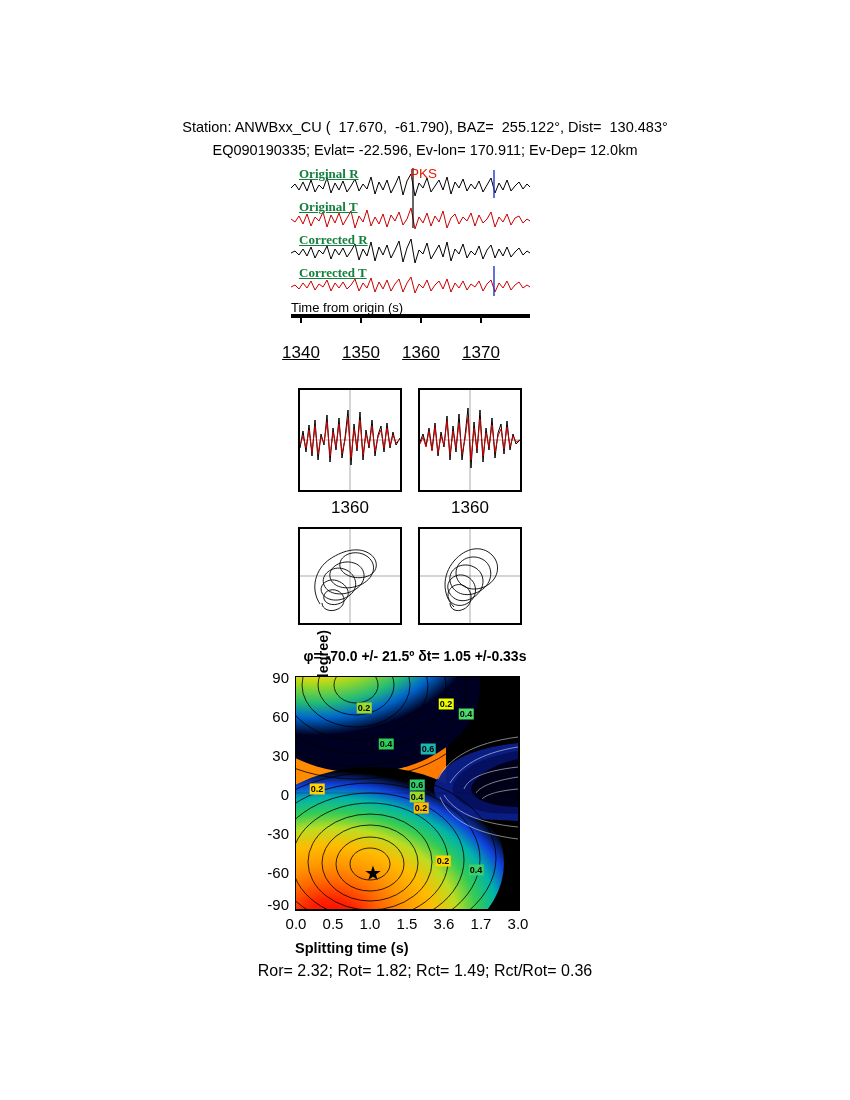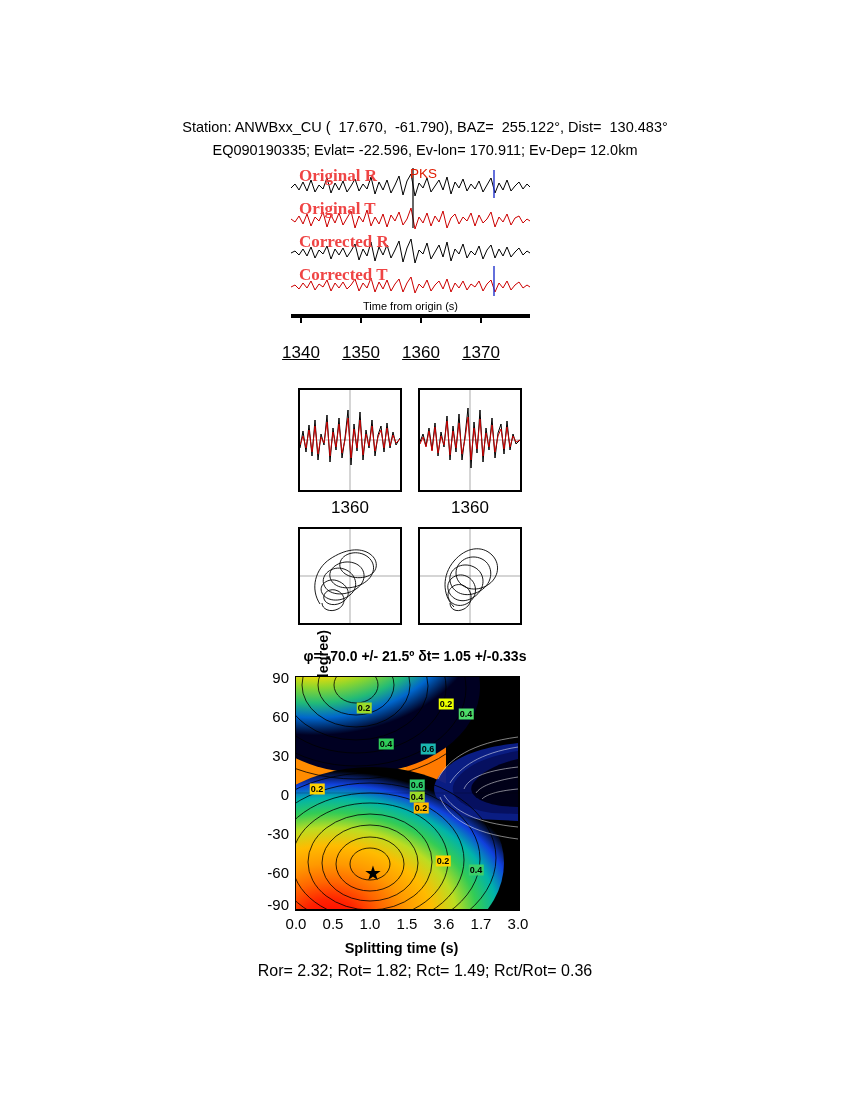--- a/index.html
+++ b/index.html
@@ -48,24 +48,25 @@
     left: 0;
     width: 239px;
     height: 33px;
   }
   .wave-label {
     position: absolute;
     left: 8px;
     top: -2px;
     font-family: "Liberation Serif", serif;
     font-weight: bold;
-    font-size: 17px;
-    color: #ef4444;
+    font-size: 13px;
+    color: #15803d;
     z-index: 5;
     white-space: nowrap;
+    text-decoration: underline;
   }
   .wave-svg { position: absolute; left: 0; top: 0; }
 
   .pks-label {
     position: absolute;
     left: 119px;
     top: 166px;
     font-family: "Liberation Sans", sans-serif;
     font-size: 13.5px;
     color: #e01b00;
@@ -84,22 +85,22 @@
     width: 2px;
     height: 9px;
     background: #000;
     top: 314px;
   }
   .time-axis-title {
     position: absolute;
     left: 291px;
     top: 300px;
     width: 239px;
-    text-align: center;
-    font-size: 11px;
+    text-align: left;
+    font-size: 13px;
     font-family: "Liberation Sans", sans-serif;
   }
   .time-ticklabels {
     position: absolute;
     left: 281px;
     top: 327px;
     width: 260px;
     font-size: 17px;
     font-family: "Liberation Sans", sans-serif;
   }
@@ -169,24 +170,23 @@
   .ytick-wrap { position: absolute; left: 243px; top: 0; width: 46px; height: 100%; }
   .xtick {
     position: absolute;
     top: 915px;
     transform: translateX(-50%);
     font-size: 15px;
     font-family: "Liberation Sans", sans-serif;
   }
   .xlab {
     position: absolute;
-    left: 289px;
+    left: 295px;
     top: 940px;
     width: 225px;
-    text-align: center;
     font-size: 14.5px;
     font-weight: bold;
     font-family: "Liberation Sans", sans-serif;
   }
   .footer {
     position: absolute;
     left: 0;
     top: 962px;
     width: 850px;
     text-align: center;

